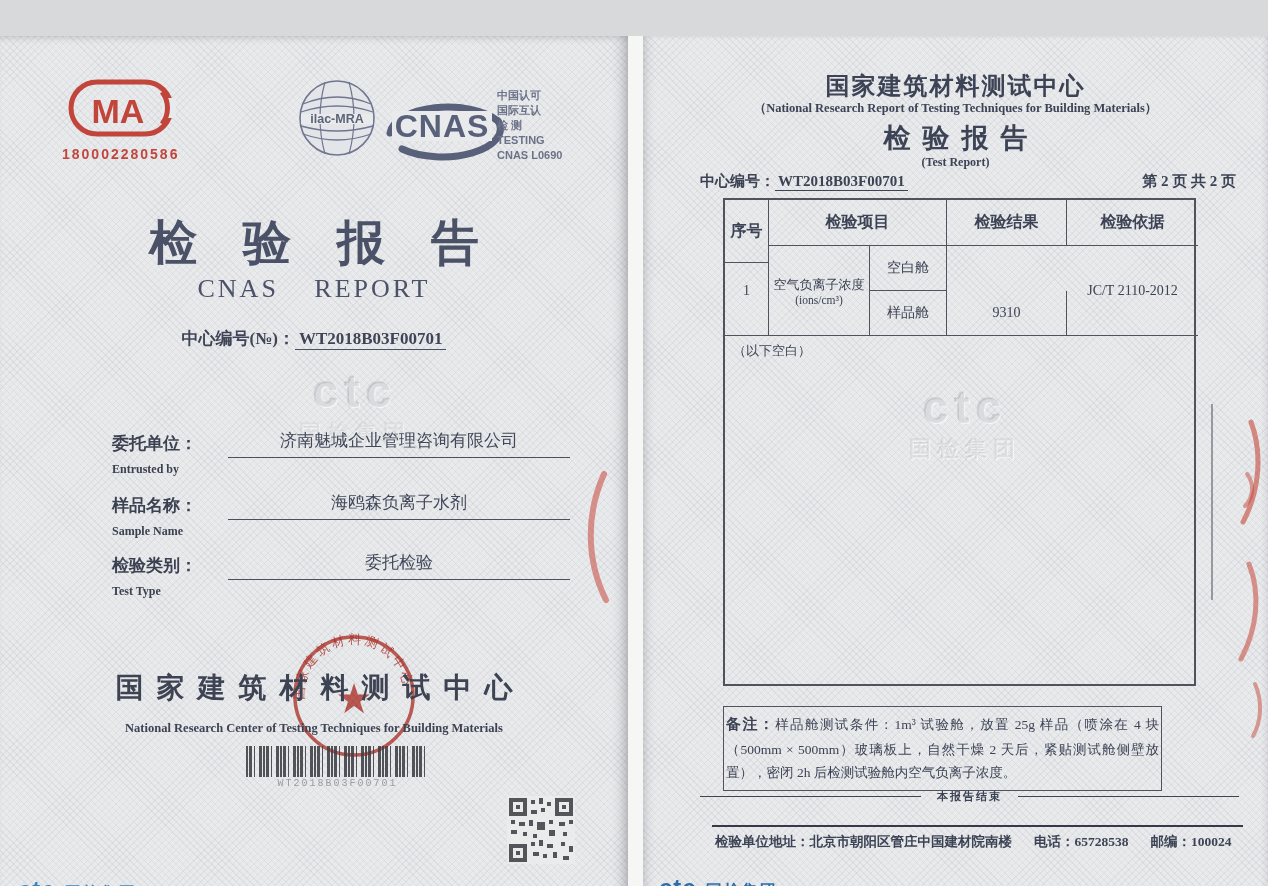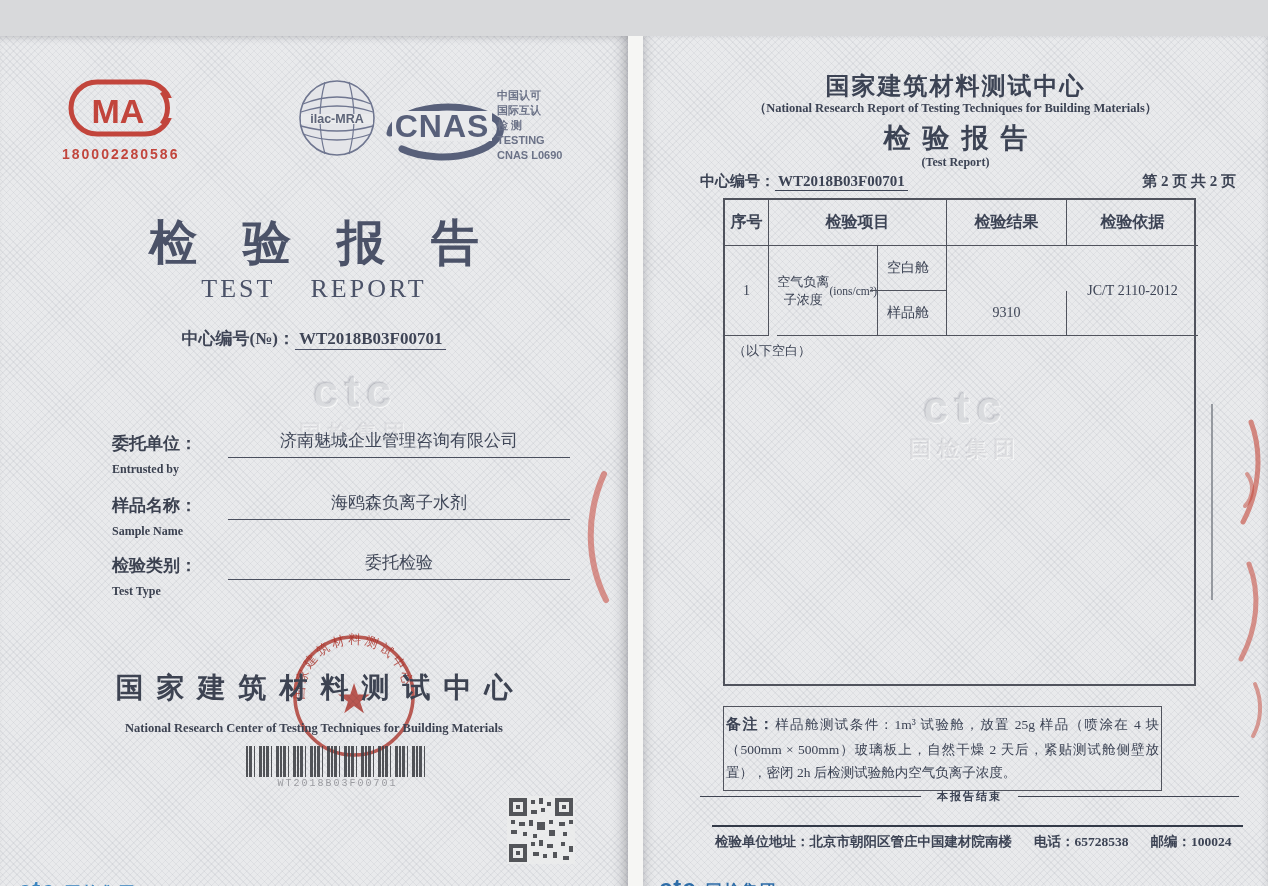--- a/index.html
+++ b/index.html
@@ -119,21 +119,21 @@
 
     <div class="abs cnas-side">
       <div>中国认可</div>
       <div>国际互认</div>
       <div>检 测</div>
       <div>TESTING</div>
       <div>CNAS L0690</div>
     </div>
 
     <div class="abs ctr l-title">检验报告</div>
-    <div class="abs ctr l-title-en">TEST REPORT</div>
+    <div class="abs ctr l-title-en">CNAS REPORT</div>
 
     <div class="abs ctr l-centerno">
       <span>中心编号(№)：</span><span class="no-val">WT2018B03F00701</span>
     </div>
 
     <div class="abs watermark" style="left:260px;top:328px;width:190px">
       <div class="wm-ctc">ctc</div>
       <div class="wm-group" style="opacity:.8">国检集团</div>
     </div>
 
@@ -226,28 +226,28 @@
     <div class="abs ctr r-org-en">（National Research Report of Testing Techniques for Building Materials）</div>
     <div class="abs ctr r-title">检验报告</div>
     <div class="abs ctr r-title-en">(Test Report)</div>
 
     <div class="abs r-centerno">
       <span>中心编号：</span><span class="no-val">WT2018B03F00701</span>
     </div>
     <div class="abs r-pageinfo">第 2 页  共 2 页</div>
 
     <div class="abs tbl">
-      <div class="cell th br bb" style="left:0;top:0;width:44px;height:46px">序号</div>
+      <div class="cell th br bb" style="left:0;top:0;width:44px;height:63px">序号</div>
       <div class="cell th br bb" style="left:222px;top:0;width:120px;height:46px">检验结果</div>
       <div class="cell th br bb" style="left:44px;top:0;width:178px;height:46px">检验项目</div>
       <div class="cell th bb" style="left:342px;top:0;width:131px;height:46px">检验依据</div>
 
       <div class="cell td br bb" style="left:0;top:46px;width:44px;height:90px">1</div>
 
-      <div class="cell br bb" style="left:52px;top:46px;width:101px;height:90px;flex-direction:row">
+      <div class="cell br bb" style="left:44px;top:46px;width:101px;height:90px;flex-direction:column">
         <div style="font-size:13px">空气负离子浓度</div>
         <div class="item-unit">(ions/cm³)</div>
       </div>
 
       <div class="cell td br bb" style="left:145px;top:46px;width:77px;height:45px">空白舱</div>
       <div class="cell td br bb" style="left:145px;top:91px;width:77px;height:45px">样品舱</div>
       <div class="cell td br bb" style="left:222px;top:91px;width:120px;height:45px">9310</div>
 
       <div class="cell td bb" style="left:342px;top:46px;width:131px;height:90px">JC/T 2110-2012</div>
 

